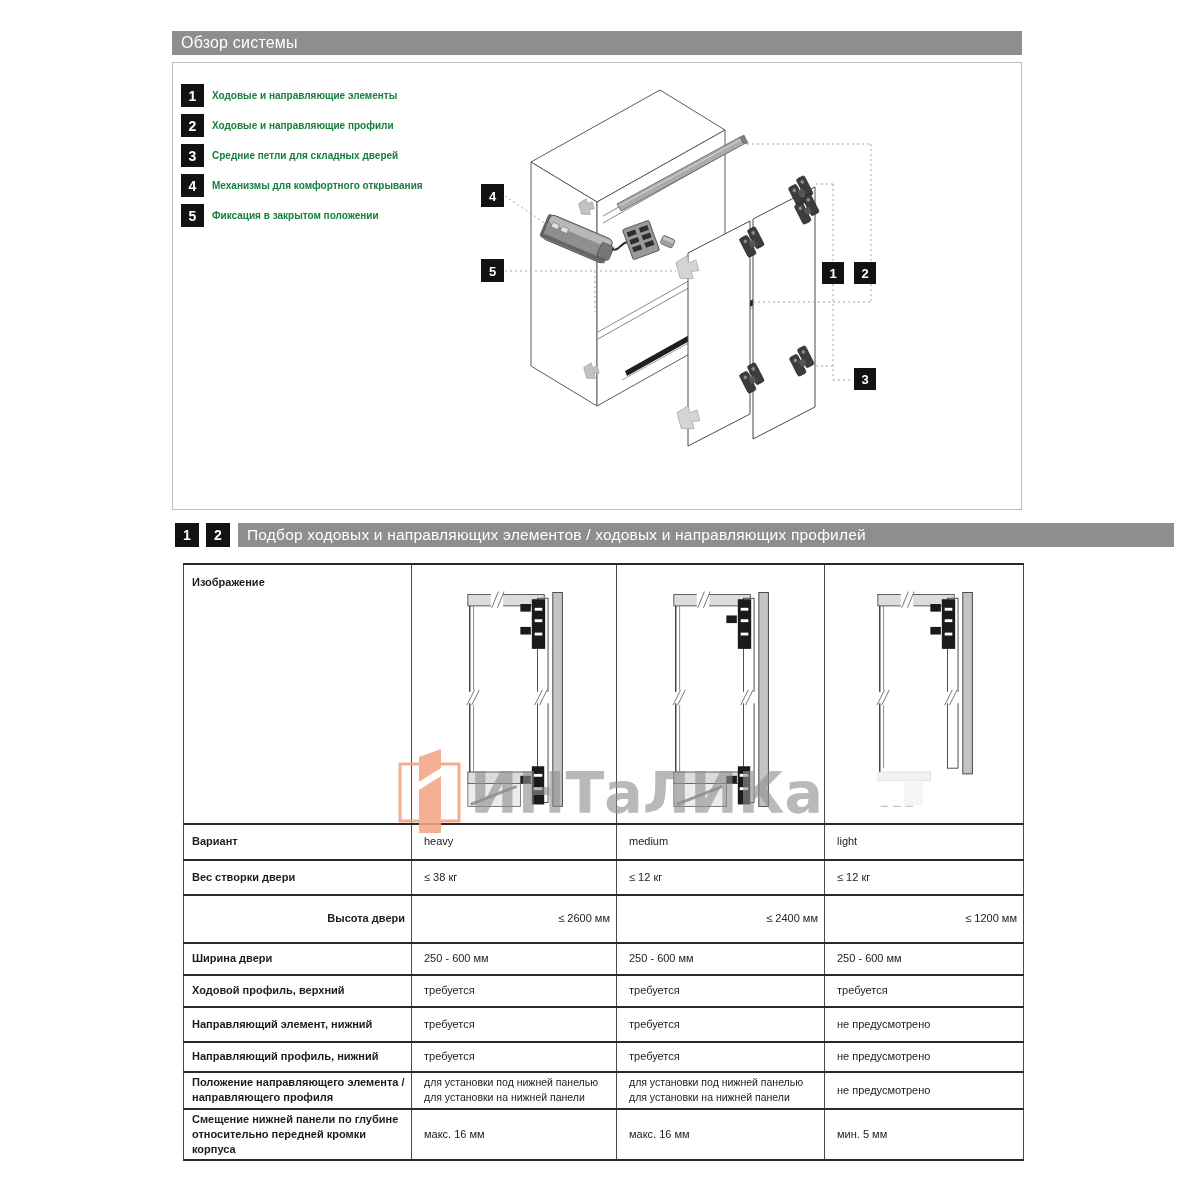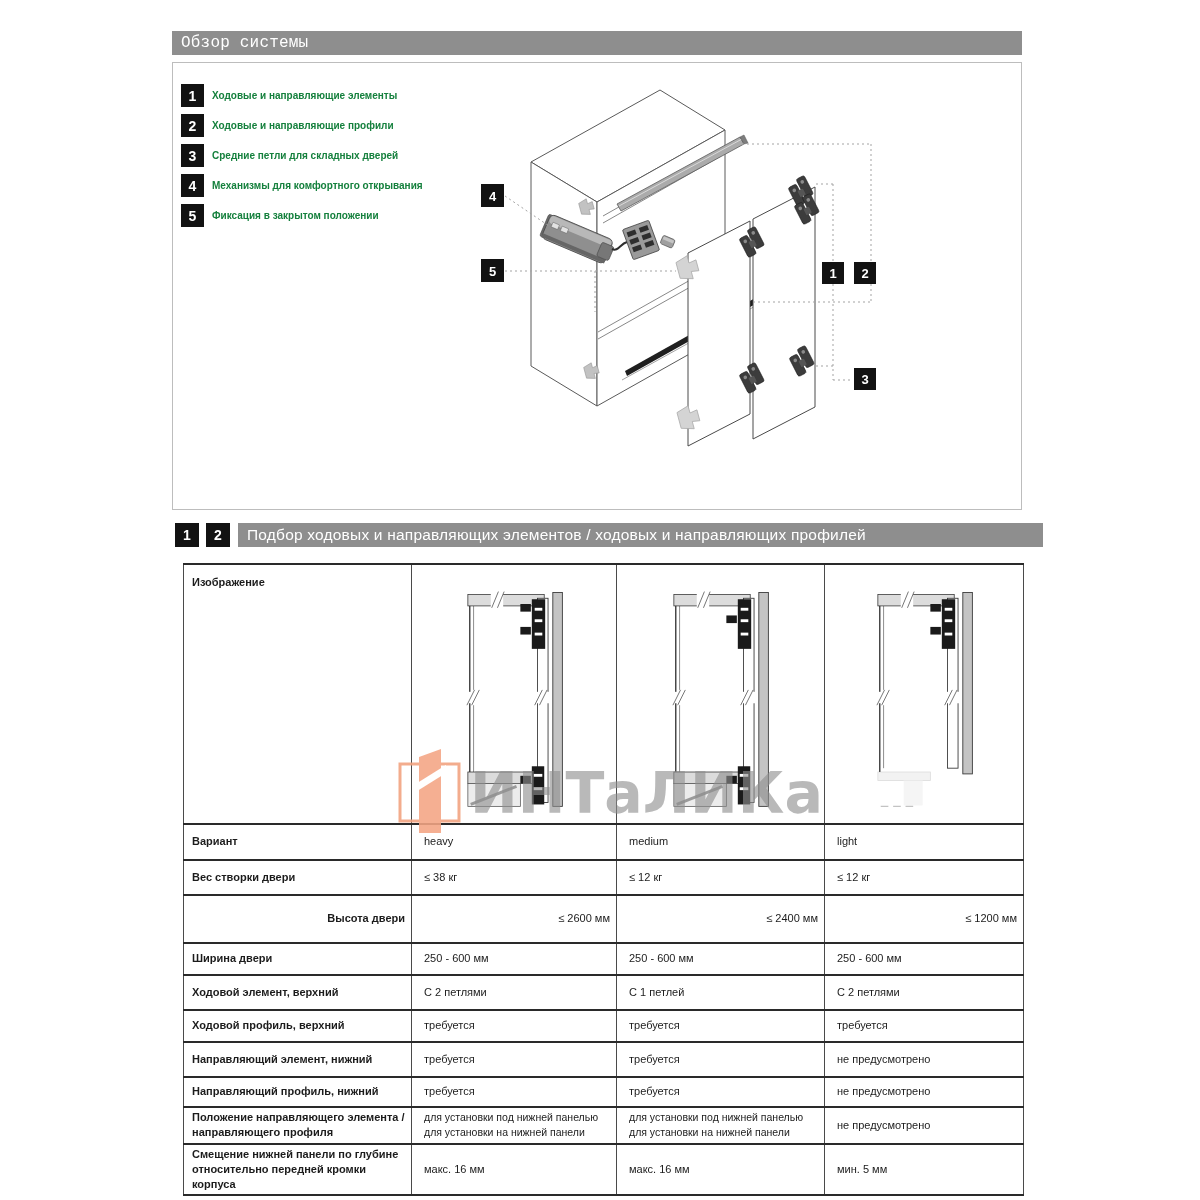--- a/index.html
+++ b/index.html
@@ -36,21 +36,21 @@
   }
   #spec td.lbl { font-weight:bold; padding-left:8px; line-height:1.35; }
   #spec td.imgcell { vertical-align:top; text-align:center; }
   #spec td.imglbl { vertical-align:top; padding-top:10px; }
   .secdraw { display:inline-block; margin-top:14px; }
   #watermark { position:absolute; left:392px; top:740px; width:430px; height:100px; z-index:6; pointer-events:none; }
 </style>
 </head>
 <body>
 
-<div class="graybar" style="left:172px; top:31px; width:850px; height:24px;font-family:Liberation Mono, monospace;">
+<div class="graybar" style="left:172px; top:31px; width:850px; height:24px;">
   <span>Обзор системы</span>
 </div>
 
 <div id="frame1"></div>
 
 <div class="legend-item" style="top:84px;">
   <div class="numbox">1</div>
   <div class="lab">Ходовые и направляющие элементы</div>
 </div>
 <div class="legend-item" style="top:114px;">
@@ -186,21 +186,21 @@
     </g>
     <g>
       <rect x="854" y="368" width="22" height="22" fill="#121212"></rect>
       <text x="865" y="384" fill="#fff">3</text>
     </g>
   </g>
 </svg>
 
 <div id="hdr2-n1" class="numbox" style="left:175px; top:523px;">1</div>
 <div id="hdr2-n2" class="numbox" style="left:206px; top:523px;">2</div>
-<div class="graybar" style="left:238px; top:523px; width:805px; height:24px; font-size:15.5px;">
+<div class="graybar" style="left:238px; top:523px; width:936px; height:24px; font-size:15.5px;">
   <span>Подбор ходовых и направляющих элементов / ходовых и направляющих профилей</span>
 </div>
 
 <table id="spec">
   <colgroup>
       <col style="width:228px">
       <col style="width:205px">
       <col style="width:208px">
       <col style="width:199px">
     </colgroup>
@@ -309,26 +309,20 @@
     <td class="val">≤ 2600 мм</td>
     <td class="val">≤ 2400 мм</td>
     <td class="val">≤ 1200 мм</td>
   </tr>
   <tr style="height:32px;">
     <td class="lbl">Ширина двери</td>
     <td class="val">250 - 600 мм</td>
     <td class="val">250 - 600 мм</td>
     <td class="val">250 - 600 мм</td>
   </tr>
-  <tr style="height:35px;">
-    <td class="lbl">Ходовой элемент, верхний</td>
-    <td class="val">С 2 петлями</td>
-    <td class="val">С 1 петлей</td>
-    <td class="val">С 2 петлями</td>
-  </tr>
   <tr style="height:32px;">
     <td class="lbl">Ходовой профиль, верхний</td>
     <td class="val">требуется</td>
     <td class="val">требуется</td>
     <td class="val">требуется</td>
   </tr>
   <tr style="height:35px;">
     <td class="lbl">Направляющий элемент, нижний</td>
     <td class="val">требуется</td>
     <td class="val">требуется</td>

